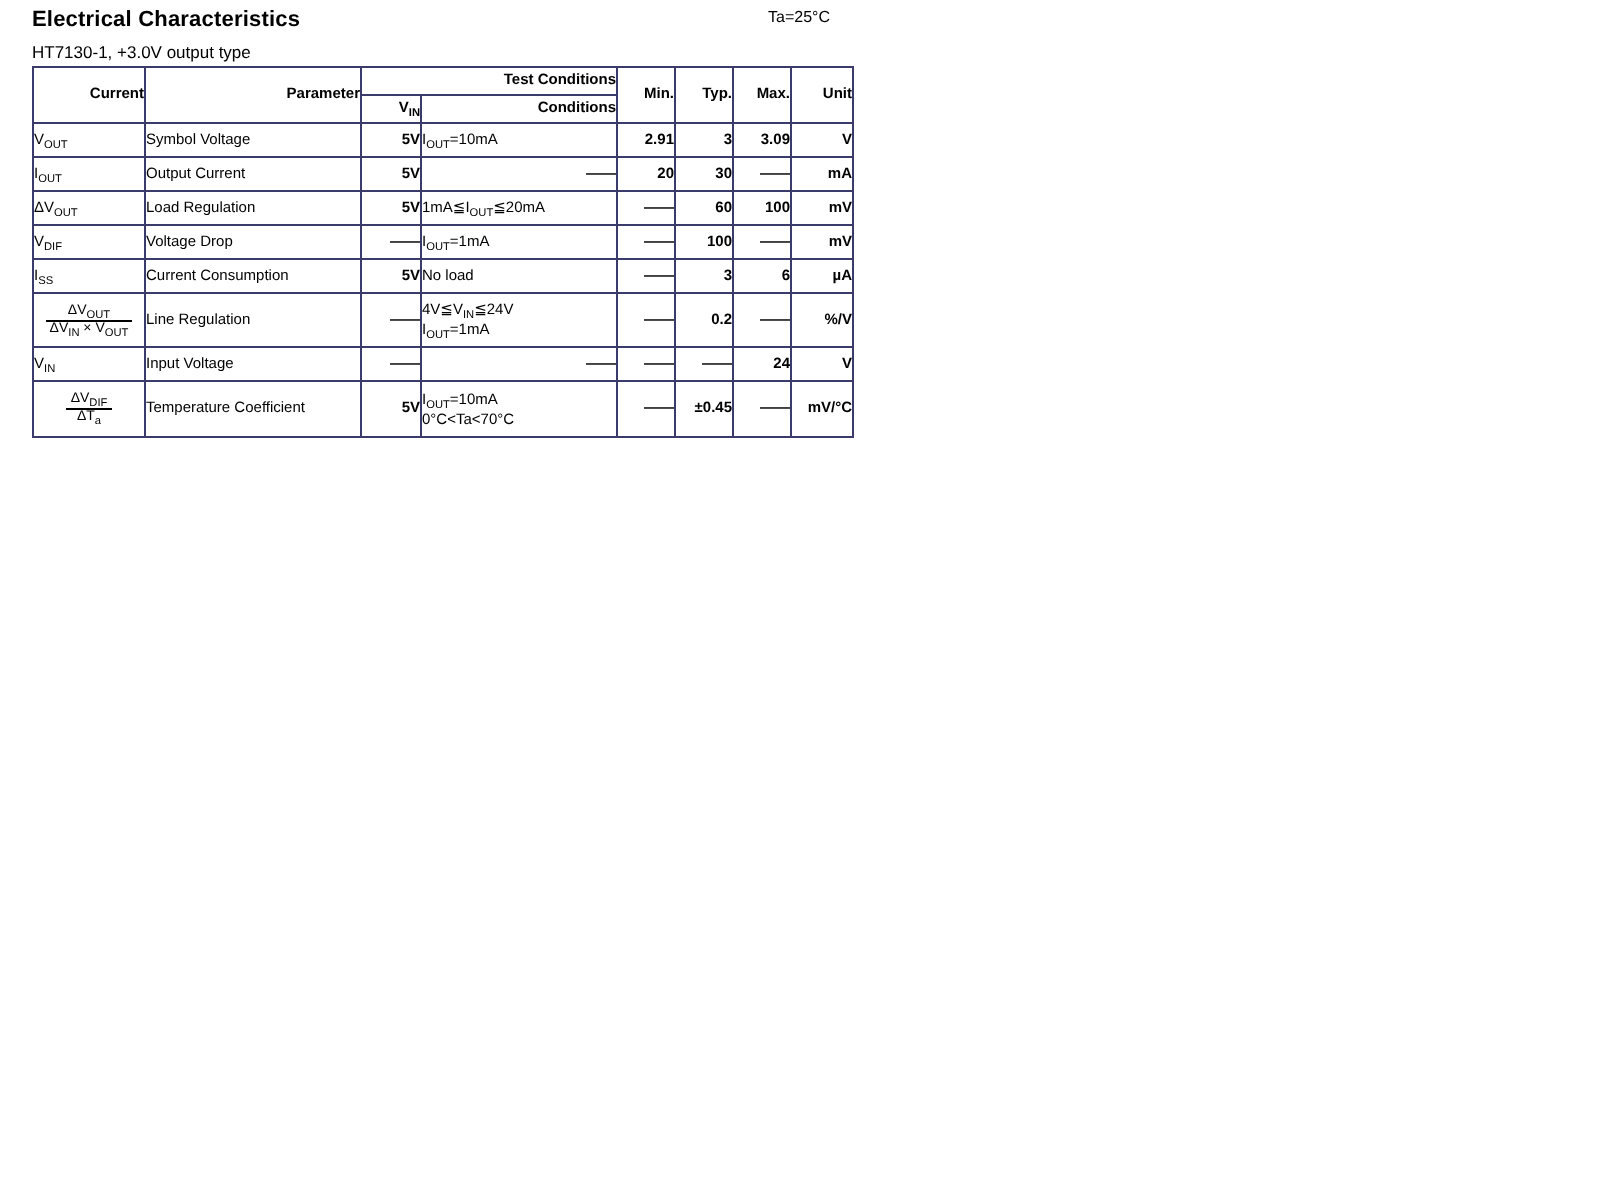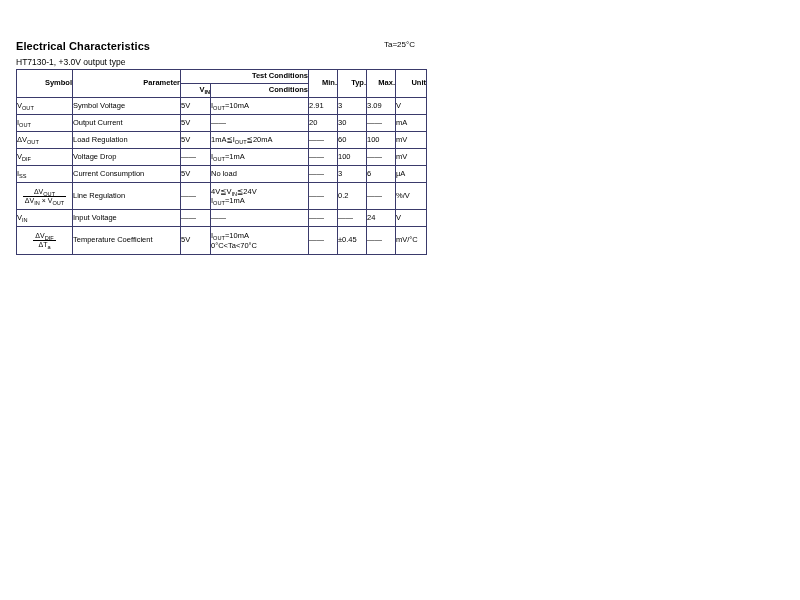--- a/index.html
+++ b/index.html
@@ -12,21 +12,20 @@
     background: #ffffff;
     font-family: "Liberation Sans", sans-serif;
     color: #000000;
     position: relative;
     overflow: hidden;
   }
   .page {
     position: relative;
     width: 800px;
     height: 512px;
-    margin-top: 36px;
   }
   .doc-title {
     position: absolute;
     left: 16px;
     top: 4px;
     font-size: 11px;
     font-weight: bold;
     letter-spacing: 0.1px;
   }
   .subtitle {
@@ -78,21 +77,21 @@
   }
   .row-cell {
     height: 16px;
   }
   .row-tall {
     height: 26px;
   }
   .row-taller {
     height: 27px;
   }
-  .tc { text-align: left; }
+  .tc { text-align: right; font-weight: bold; }
   .tl { text-align: left; padding-left: 4px; }
   .sym-cell {
     text-align: left;
     padding-left: 5px;
   }
   .sym-center {
     text-align: center;
   }
   sub {
     font-size: 5.6px;
@@ -160,21 +159,21 @@
         <col class="c-par">
         <col class="c-vin">
         <col class="c-cond">
       <col class="c-min">
         <col class="c-typ">
         <col class="c-max">
         <col class="c-unit">
     </colgroup>
     <thead>
       <tr>
-        <th class="hdr-cell hdr-tall" rowspan="2">Symbol</th>
+        <th class="hdr-cell hdr-tall" rowspan="2">Current</th>
         <th class="hdr-cell hdr-tall" rowspan="2">Parameter</th>
         <th class="hdr-cell" colspan="2">Test Conditions</th>
         <th class="hdr-cell hdr-tall" rowspan="2">Min.</th>
         <th class="hdr-cell hdr-tall" rowspan="2">Typ.</th>
         <th class="hdr-cell hdr-tall" rowspan="2">Max.</th>
         <th class="hdr-cell hdr-tall" rowspan="2">Unit</th>
       </tr>
       <tr>
         <th class="hdr-cell"><span>V</span><sub>IN</sub></th>
         <th class="hdr-cell">Conditions</th>

